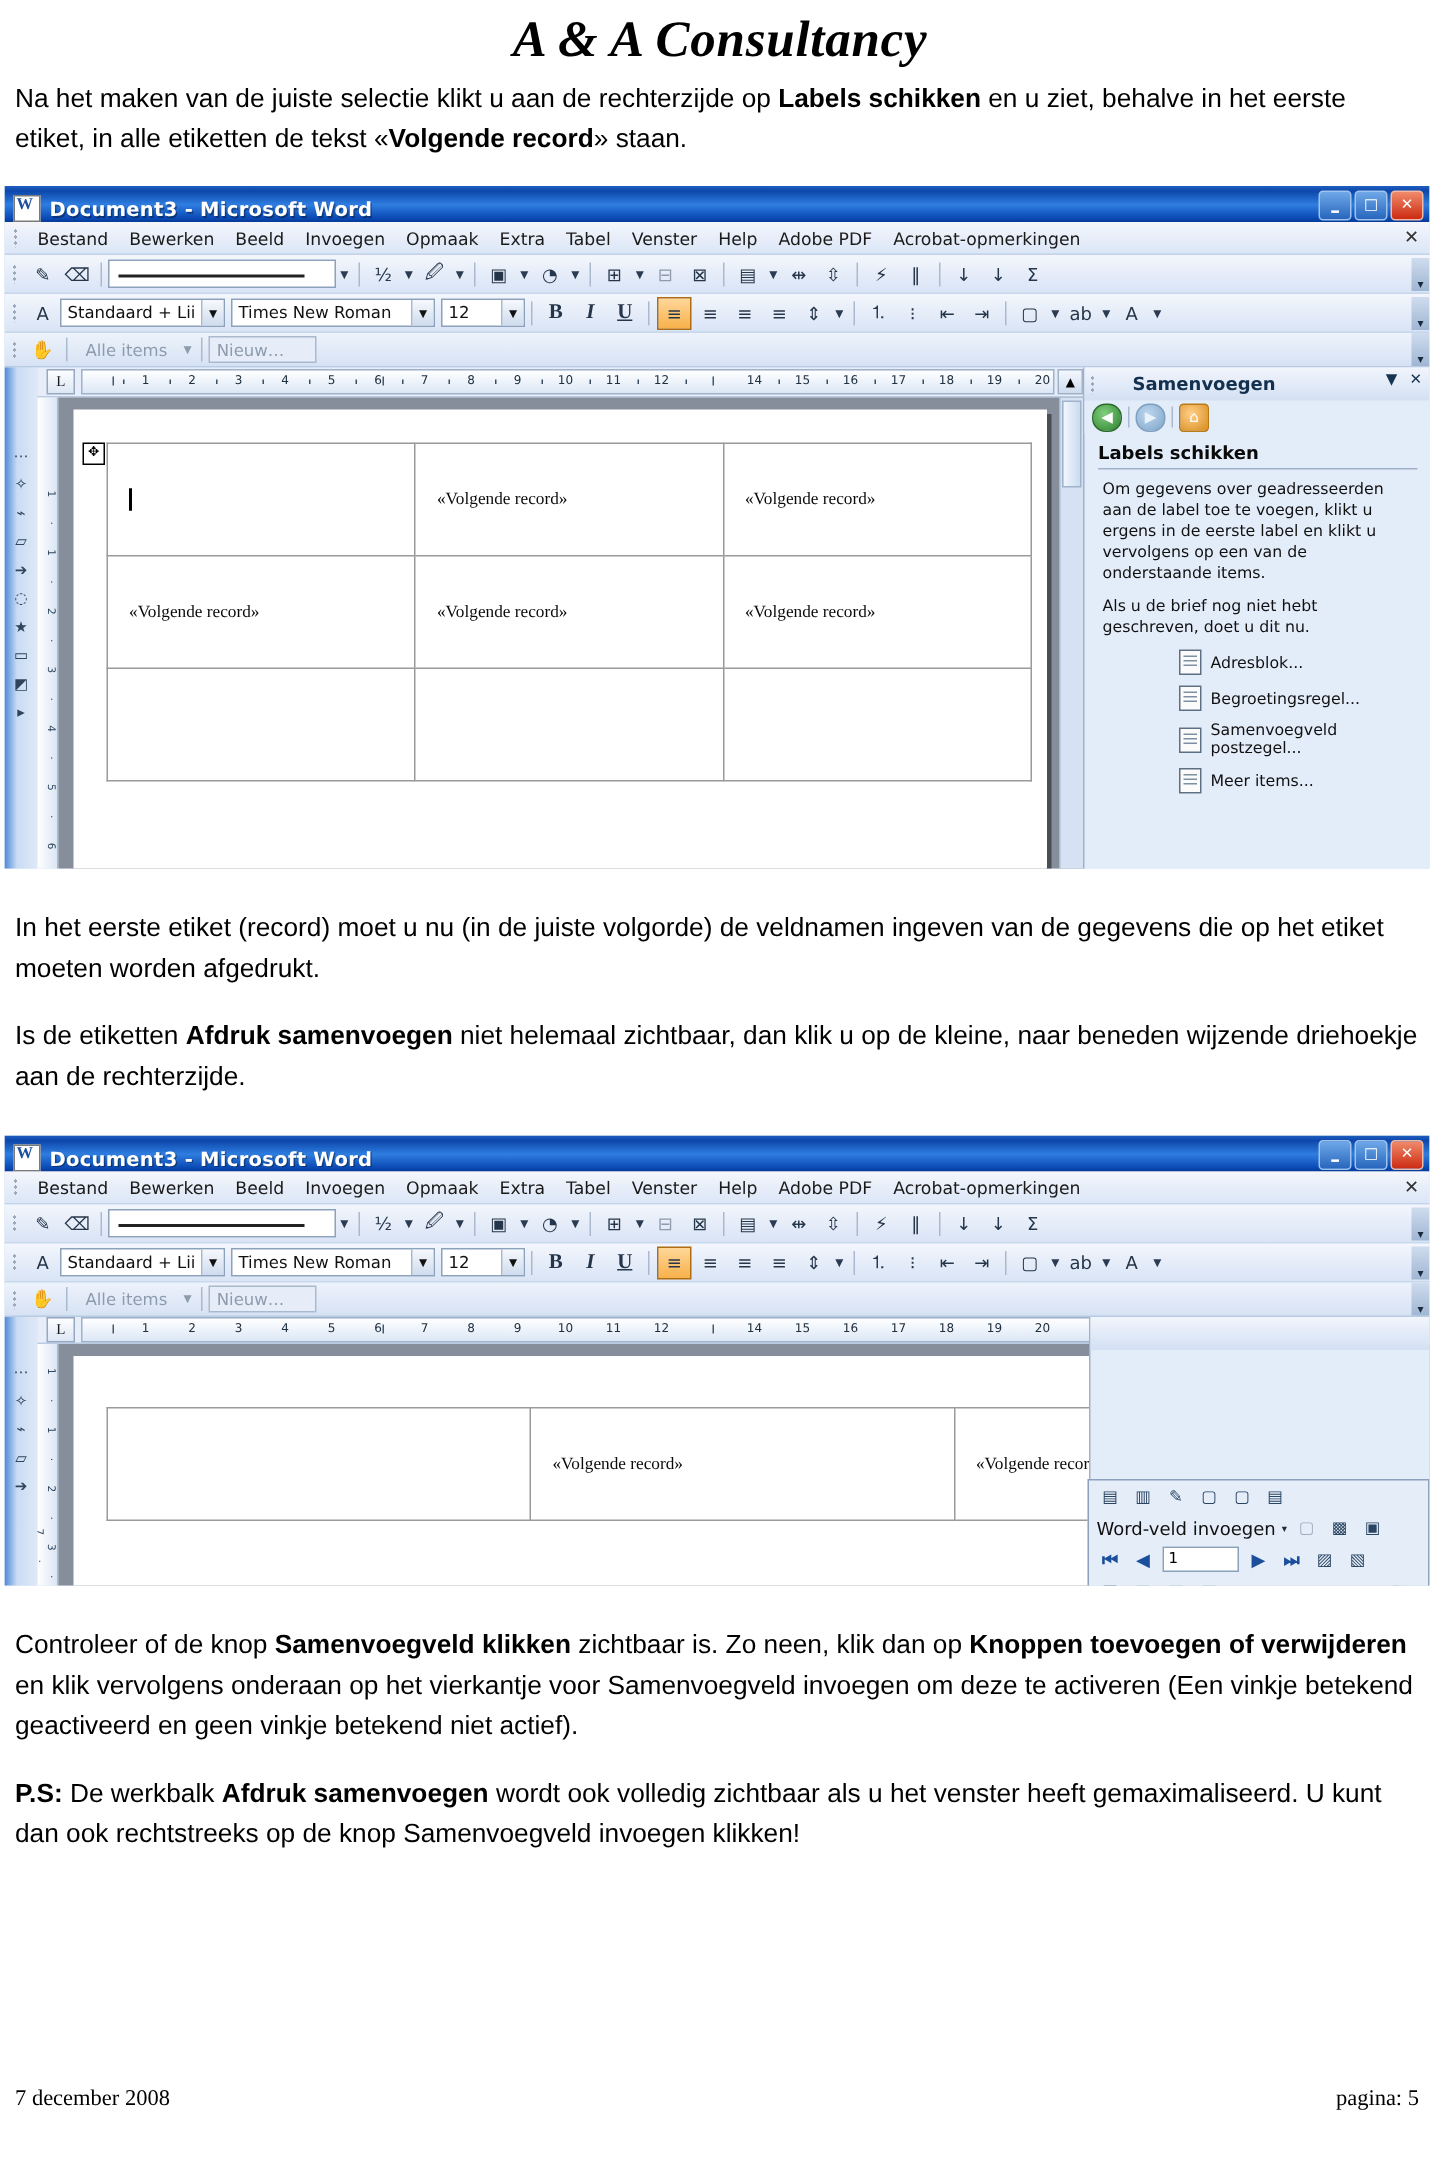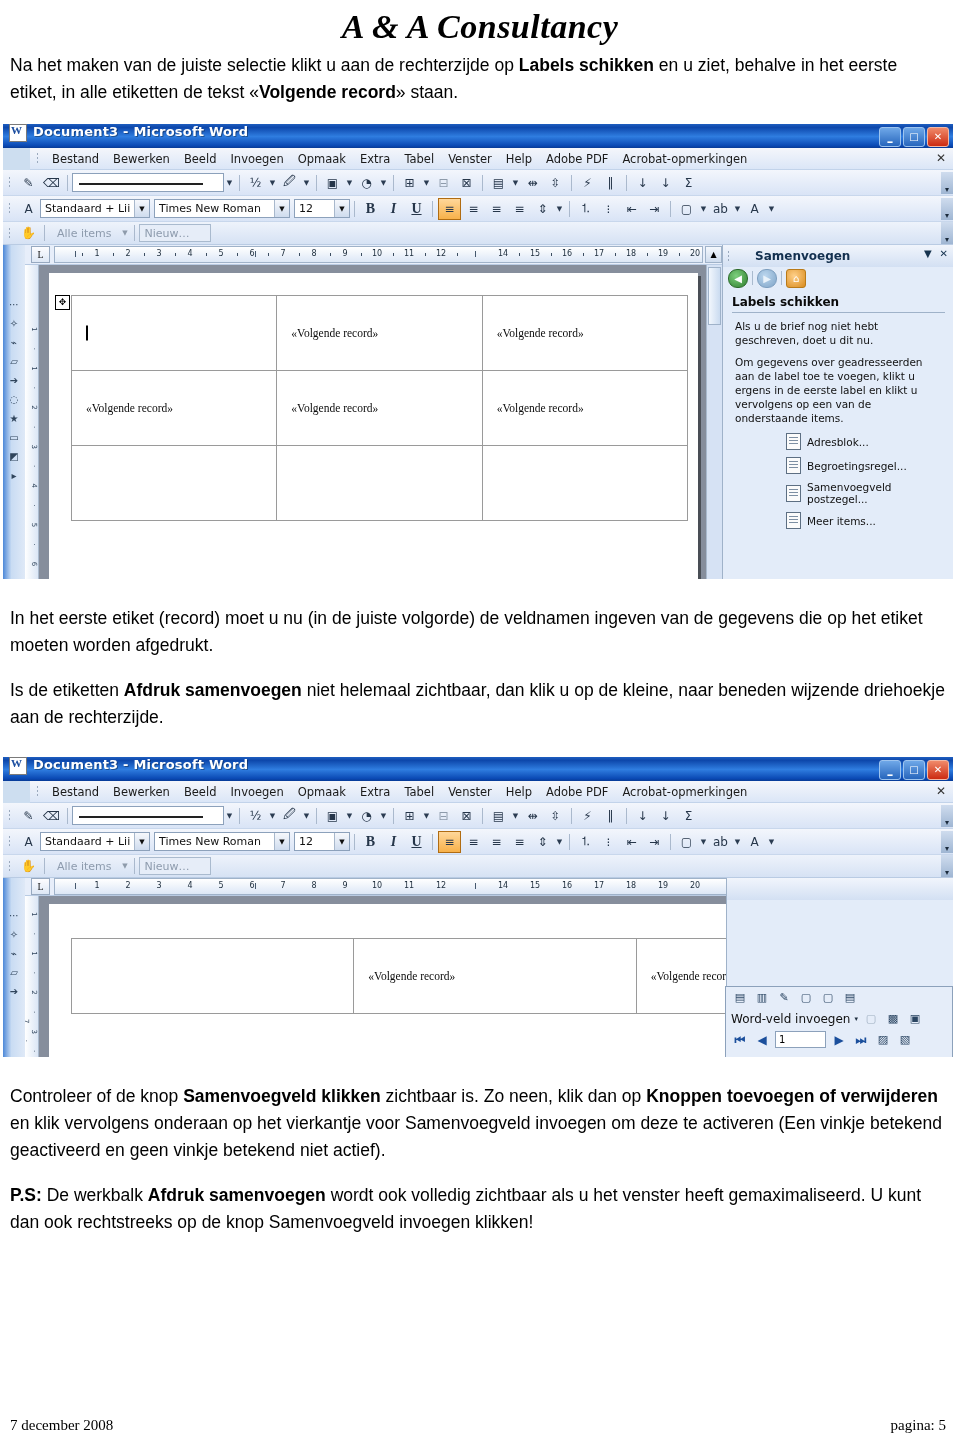--- a/index.html
+++ b/index.html
@@ -52,21 +52,21 @@
     image-rendering: pixelated;
   }
   .shot1 { height: 455px; }
   .shot2 { height: 300px; }
 
   
   .titlebar {
     height: 24px;
     background: linear-gradient(to bottom,#1f5fc0 0%,#0d47ab 14%,#2f7de0 52%,#0a49b4 90%,#073a95 100%);
     display: flex;
-    align-items: flex-start;
+    align-items: flex-end;
     padding: 0 2px 0 6px;
     position: relative;
   }
   .titlebar-icon {
     width: 16px; height: 16px;
     background: #ffffff;
     border: 1px solid #7a7a7a;
     position: relative;
     margin-right: 6px;
     flex: 0 0 auto;
@@ -115,21 +115,20 @@
 
   
   .menubar {
     height: 21px;
     background: linear-gradient(to bottom,#f4f6fb,#dbe6f7);
     display: flex;
     align-items: center;
     padding-left: 6px;
     border-bottom: 1px solid #c2d3ea;
     position: relative;
-    margin-left: 27px;
   }
   .grip {
     width: 3px; height: 13px;
     margin-right: 6px;
     background:
       radial-gradient(circle, #9aa9bd 40%, transparent 41%) 0 0/3px 4px repeat-y;
     flex: 0 0 auto;
   }
   .menu-item {
     font-size: 11.5px;
@@ -525,21 +524,21 @@
   }
   .tp2-head {
     height:22px;
     background: linear-gradient(to bottom,#f1f5fc,#d3e0f3);
   }
 
   
   .footer {
     position: absolute;
     left: 0; right: 0;
-    bottom: 8px;
+    bottom: 34px;
     display: flex;
     justify-content: space-between;
     padding: 0 14px 0 10px;
     font-family: "Liberation Serif", serif;
     font-size: 15px;
     color: #000;
   }
 </style>
 </head>
 <body>
@@ -781,22 +780,22 @@
       </div>
       <div class="tp-nav">
         <div class="tp-navbtn">◀</div>
         <div class="tp-navsep"></div>
         <div class="tp-navbtn fwd">▶</div>
         <div class="tp-navsep"></div>
         <div class="tp-navbtn home">⌂</div>
       </div>
       <div class="tp-content">
         <div class="tp-h">Labels schikken</div>
+        <p class="tp-p">Om gegevens over geadresseerden aan de label toe te voegen, klikt u ergens in de eerste label en klikt u vervolgens op een van de onderstaande items.</p>
         <p class="tp-p">Als u de brief nog niet hebt geschreven, doet u dit nu.</p>
-        <p class="tp-p">Om gegevens over geadresseerden aan de label toe te voegen, klikt u ergens in de eerste label en klikt u vervolgens op een van de onderstaande items.</p>
         <div class="tp-link">
           <span class="tp-lic"></span>
           <span>Adresblok...</span>
         </div>
         <div class="tp-link">
           <span class="tp-lic"></span>
           <span>Begroetingsregel...</span>
         </div>
         <div class="tp-link">
           <span class="tp-lic"></span>

